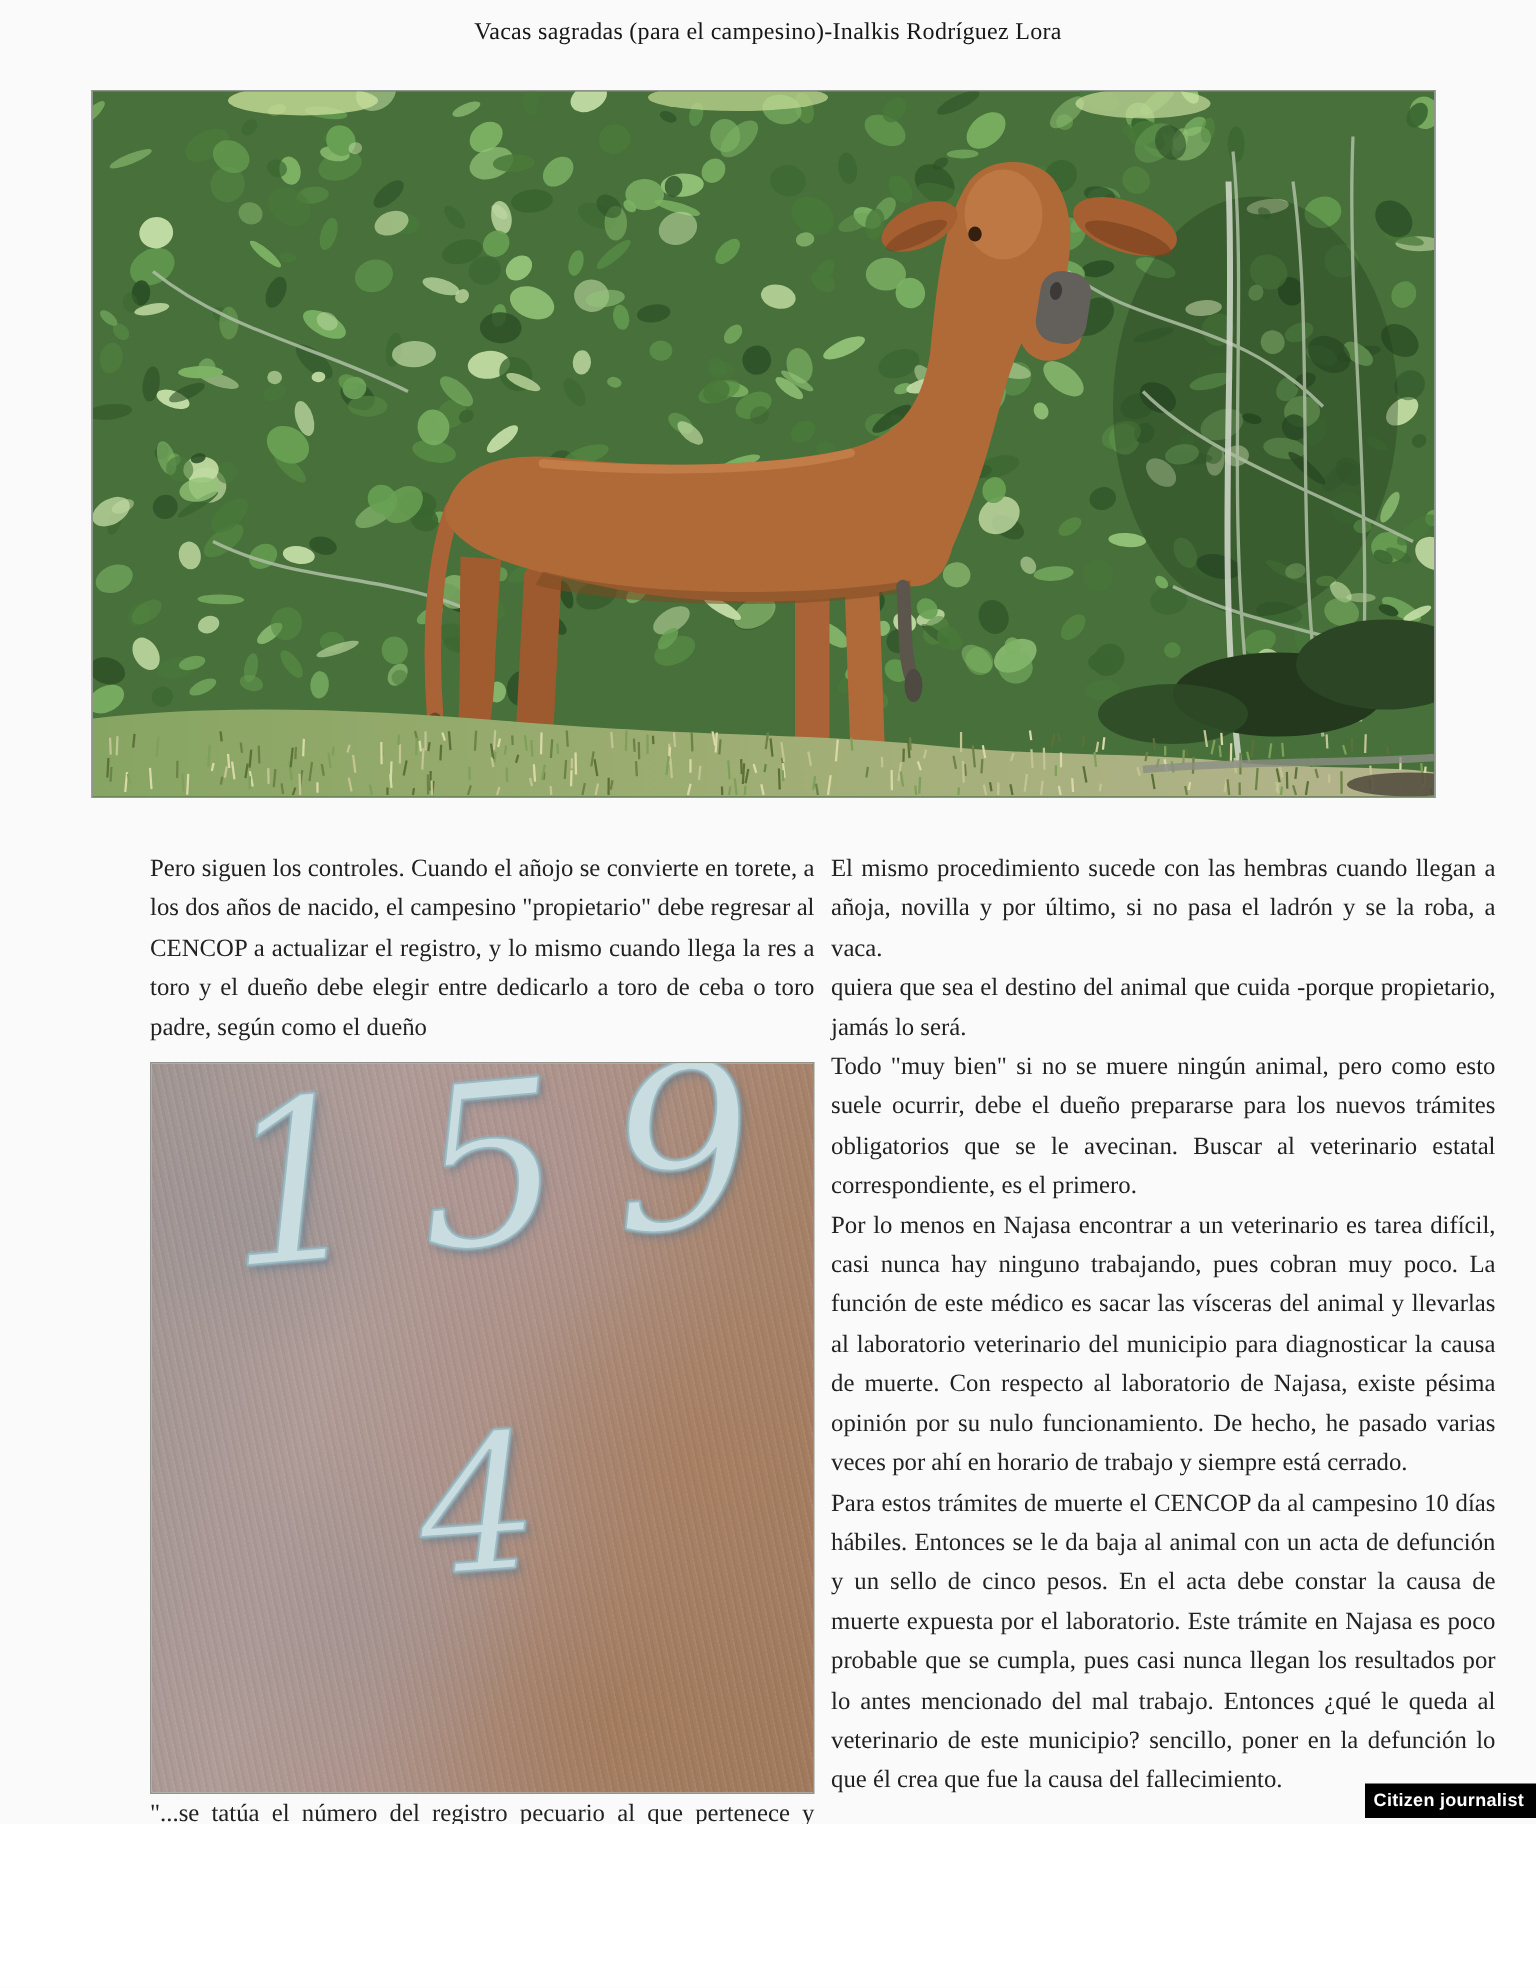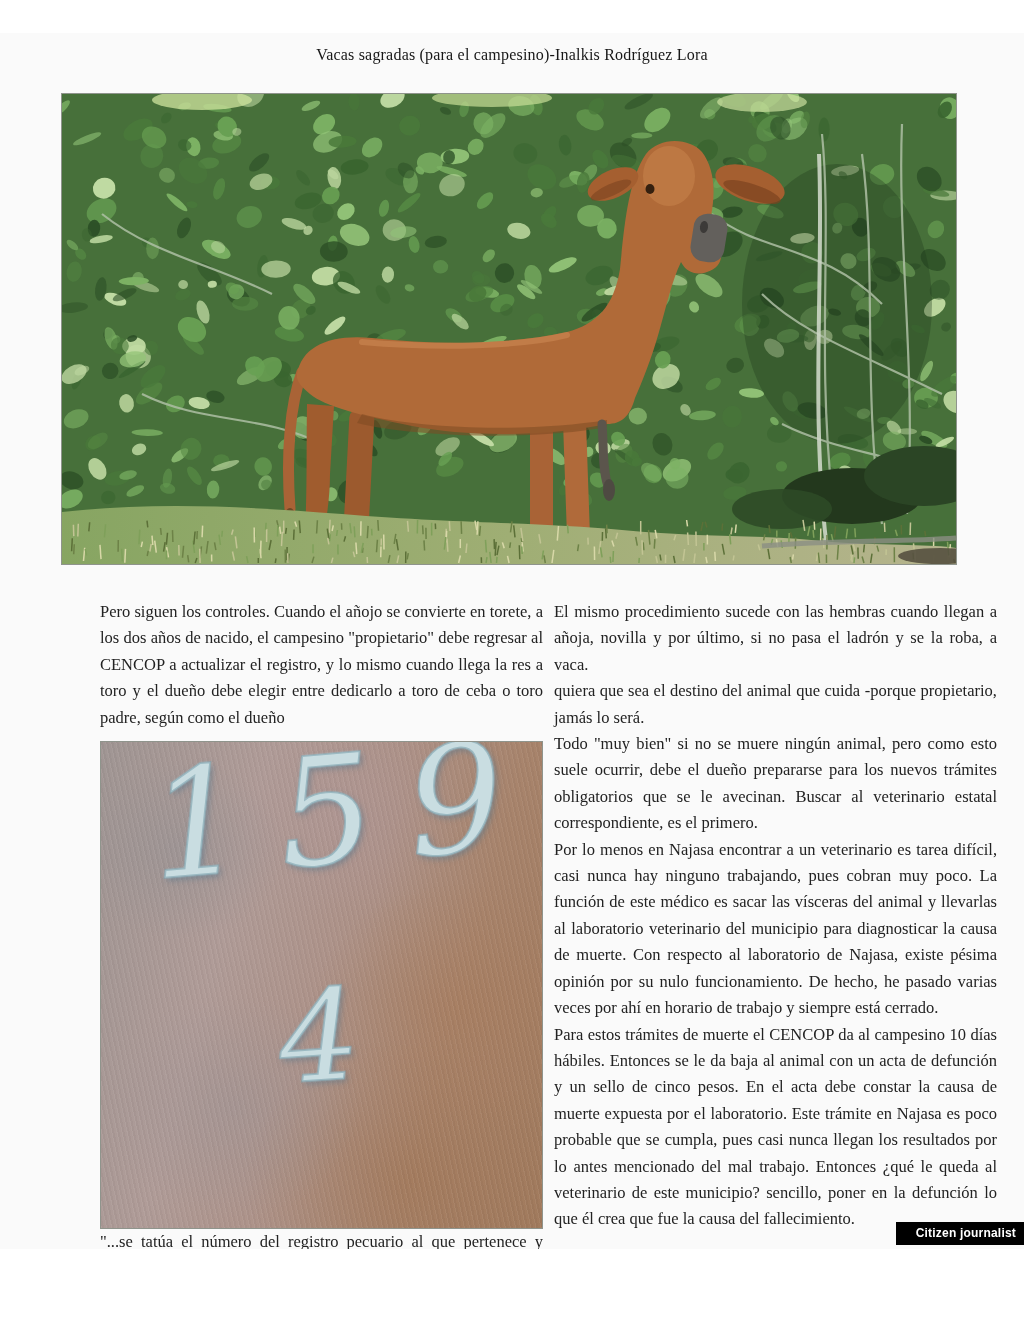--- a/index.html
+++ b/index.html
@@ -1,17 +1,17 @@
 <!DOCTYPE html>
 <html><head>
 <meta charset="utf-8">
 <style>
   html,body{margin:0;padding:0;background:#ffffff;}
   .page{position:relative;width:1024px;height:1216px;background:#fafafa;overflow:hidden;
-        font-family:"Liberation Serif",serif;color:#1e1e1e;margin-top:33px;}
+        font-family:"Liberation Serif",serif;color:#1e1e1e;}
   .title{position:absolute;top:13px;left:0;width:100%;text-align:center;
          font-size:16px;letter-spacing:.2px;color:#171717;}
   .cow-photo{position:absolute;left:61px;top:60px;width:894px;height:470px;
              border:1px solid #8f948c;box-sizing:content-box;background:#47703a;}
   .cow-photo svg{display:block;width:894px;height:470px;}
   .columns{position:absolute;left:58px;top:566px;width:908px;display:flex;gap:11px;padding-left:42px;}
   .col{width:443px;font-size:16.5px;line-height:26.4px;text-align:justify;
        text-justify:inter-word;color:#222;}
   .col p{margin:0;}
   .brand-photo{position:relative;margin-top:10px;width:441px;height:486px;border:1px solid #8f948c;
@@ -37,21 +37,21 @@
   .seg{position:absolute;background:#2e2e2e;border-radius:1px;}
   .seg-a{top:0;left:2px;right:2px;height:3px;}
   .seg-b{top:1px;right:0;width:3px;height:10px;}
   .seg-c{bottom:1px;right:0;width:3px;height:10px;}
   .seg-d{bottom:0;left:2px;right:2px;height:3px;}
   .seg-e{bottom:1px;left:0;width:3px;height:10px;}
   .seg-f{top:1px;left:0;width:3px;height:10px;}
   .seg-g{top:9px;left:2px;right:2px;height:3px;}
   .badge{position:absolute;right:0;bottom:4px;background:#000;color:#fff;
          font-family:"Liberation Sans",sans-serif;font-weight:bold;font-size:12px;
-         padding:4px 8px 5px 20px;letter-spacing:.2px;}
+         padding:4px 8px 5px 6px;letter-spacing:.2px;}
 </style>
 </head>
 <body>
 
 <div class="page">
 
   <div class="title">Vacas sagradas (para el campesino)-Inalkis Rodríguez Lora</div>
 
   <figure class="cow-photo" style="margin:0">
     <svg viewBox="0 0 894 470" preserveAspectRatio="none">

